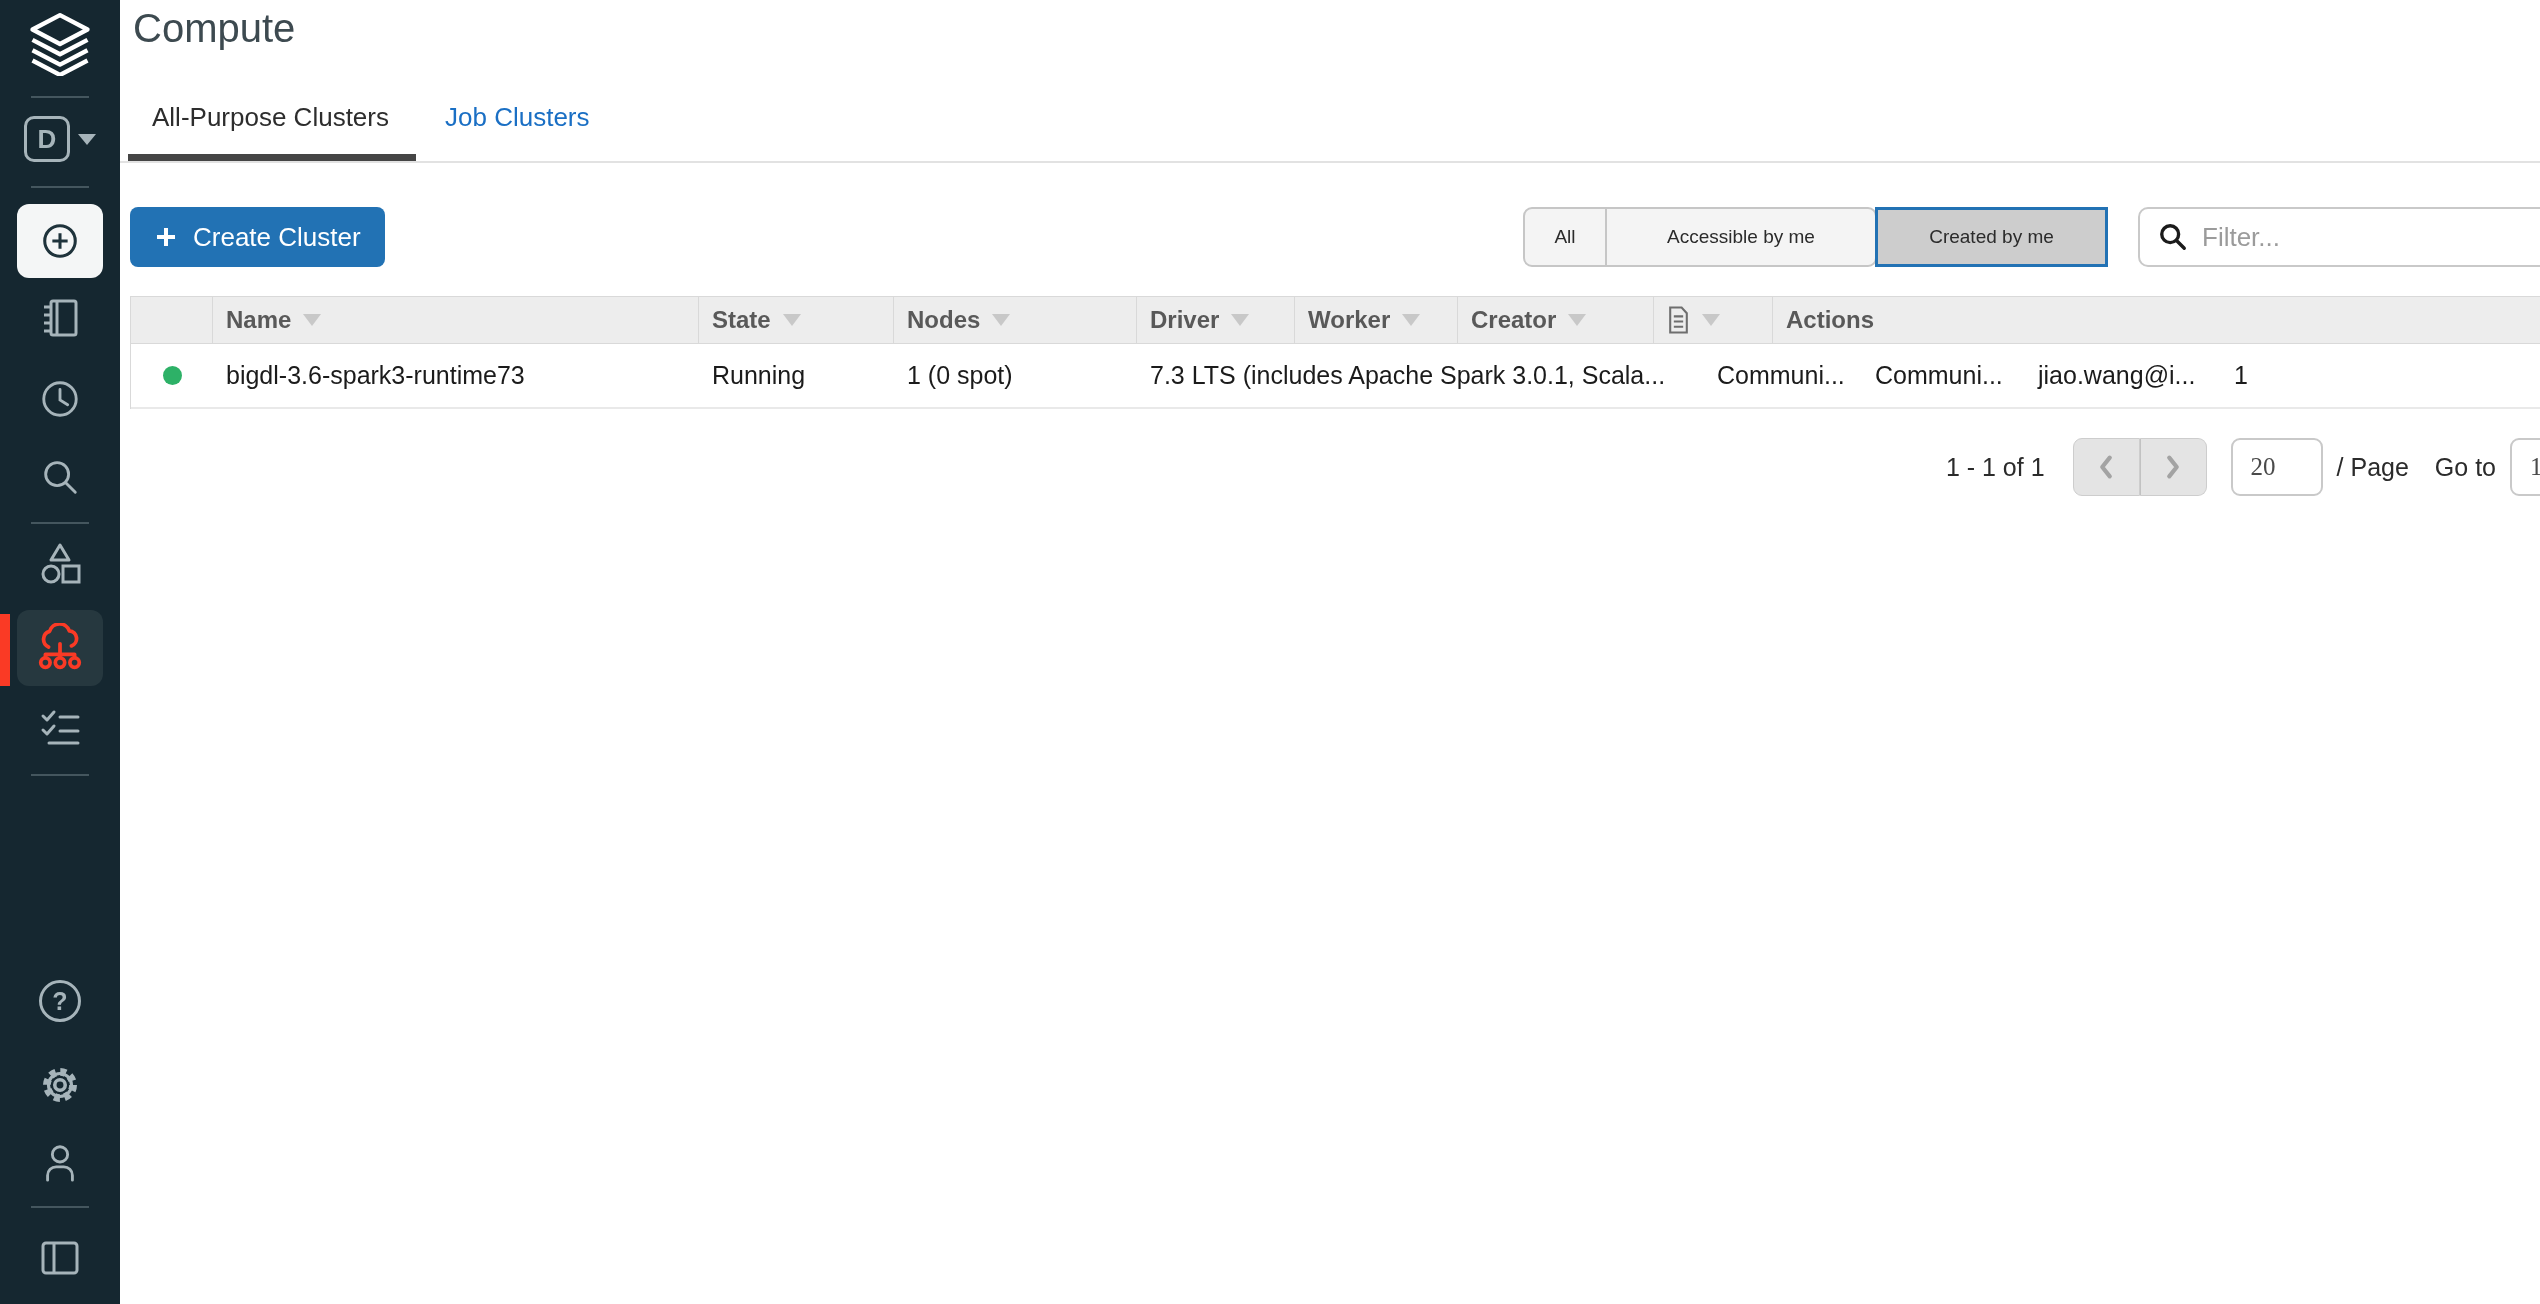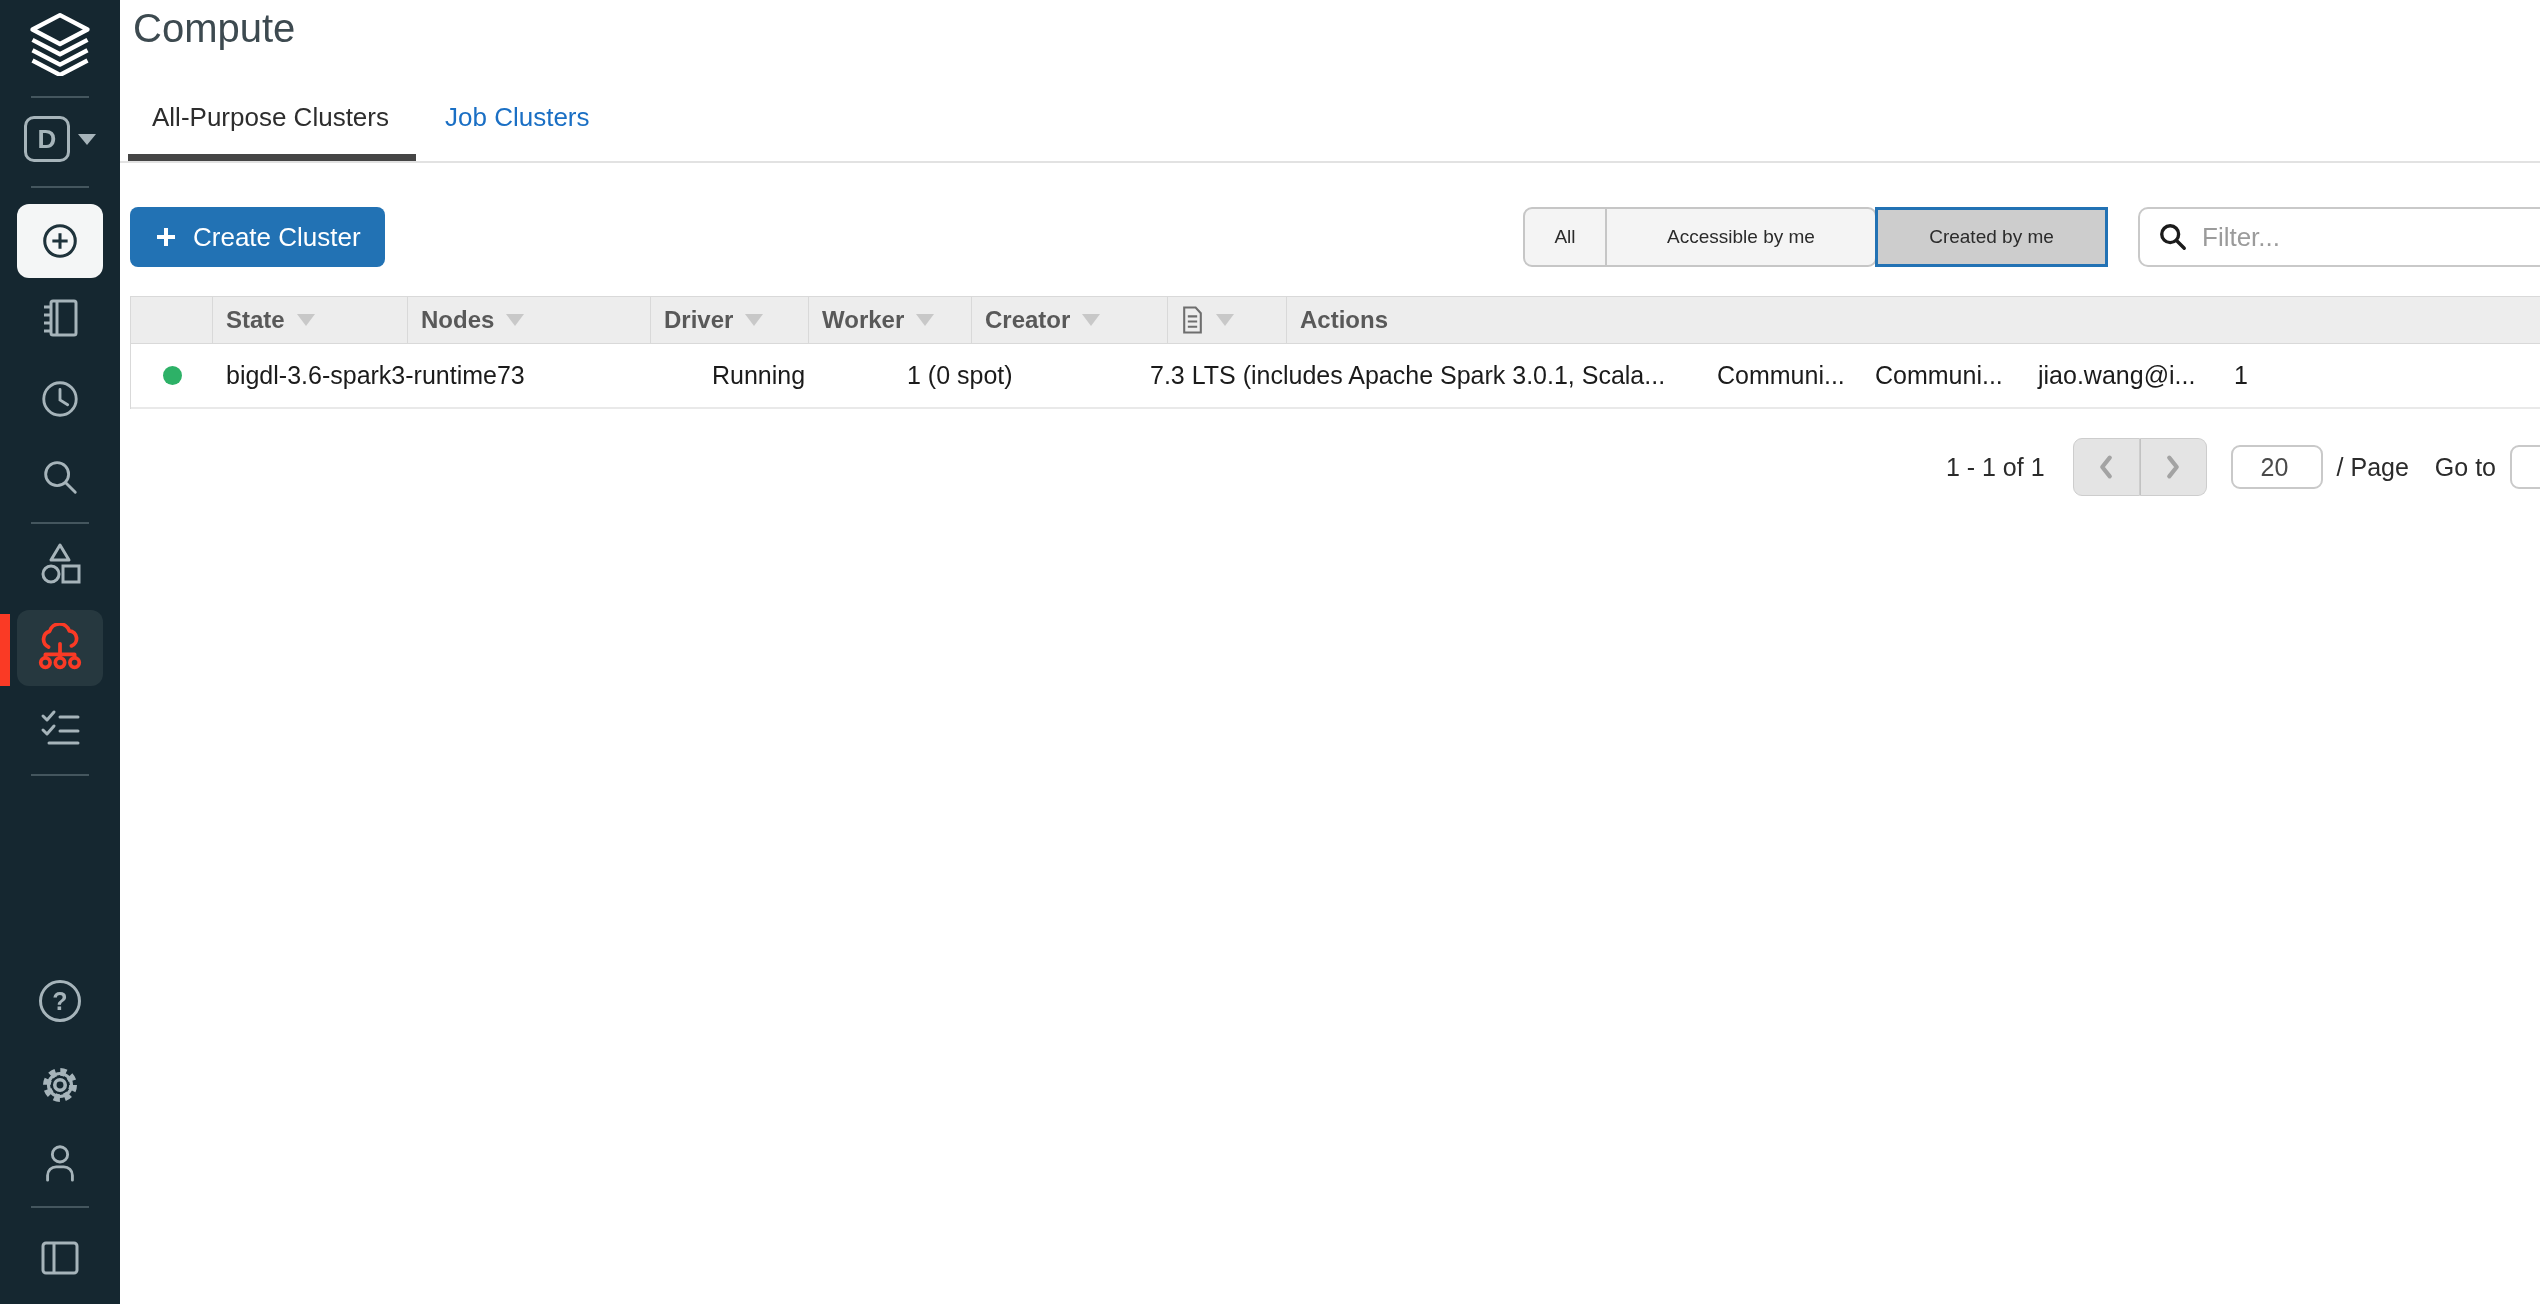--- a/index.html
+++ b/index.html
@@ -84,22 +84,22 @@
   
   .pager { position:absolute; left:0; top:437px; width:2420px; height:60px;
            display:flex; align-items:center; justify-content:flex-end; }
   .pager-text { font-size:25px; color:#2b2b2b; white-space:nowrap; }
   .range-text { margin-right:28px; }
   .nav-group { display:flex; margin-right:24px; }
   .nav-btn { width:67px; height:58px; background:#e4e4e4; border:1px solid #cdcdcd;
              display:flex; align-items:center; justify-content:center; cursor:pointer; }
   .nav-prev { border-radius:9px 0 0 9px; }
   .nav-next { border-radius:0 9px 9px 0; border-left:1px solid #c2c2c2; }
-  .pg-input { height:44px; border:2px solid #c9c9c9; border-radius:9px; font-size:25px;
-              color:#4a4a4a; padding-left:28px; font-family:Liberation Sans, sans-serif; outline:none; }
+  .pg-input { height:58px; border:2px solid #c9c9c9; border-radius:9px; font-size:25px;
+              color:#4a4a4a; padding-left:18px; font-family:Liberation Serif, serif; outline:none; }
   .size-input { width:92px; margin-right:14px; }
   .per-page { margin-right:26px; }
   .goto-label { margin-right:14px; }
   .goto-input { width:85px; margin-right:-55px; flex:none; }
 </style>
 </head>
 <body>
 
 <div class="sidebar">
 
@@ -242,20 +242,24 @@
     <svg width="30" height="30" viewBox="0 0 32 32" fill="none" stroke="#1b1b1b" stroke-width="3.6" stroke-linecap="round">
       <circle cx="13" cy="13" r="9"></circle>
       <path d="M20 20 L28 28"></path>
     </svg>
     <input type="text" placeholder="Filter..." style="">
   </div>
 
   <div class="table">
     <div class="thead">
       <div class="th col-dot"></div>
+      <div class="th col-name">
+        <span>Name</span>
+        <span class="sort-caret"></span>
+      </div>
       <div class="th col-state">
         <span>State</span>
         <span class="sort-caret"></span>
       </div>
       <div class="th col-nodes">
         <span>Nodes</span>
         <span class="sort-caret"></span>
       </div>
       <div class="th col-driver">
         <span>Driver</span>

